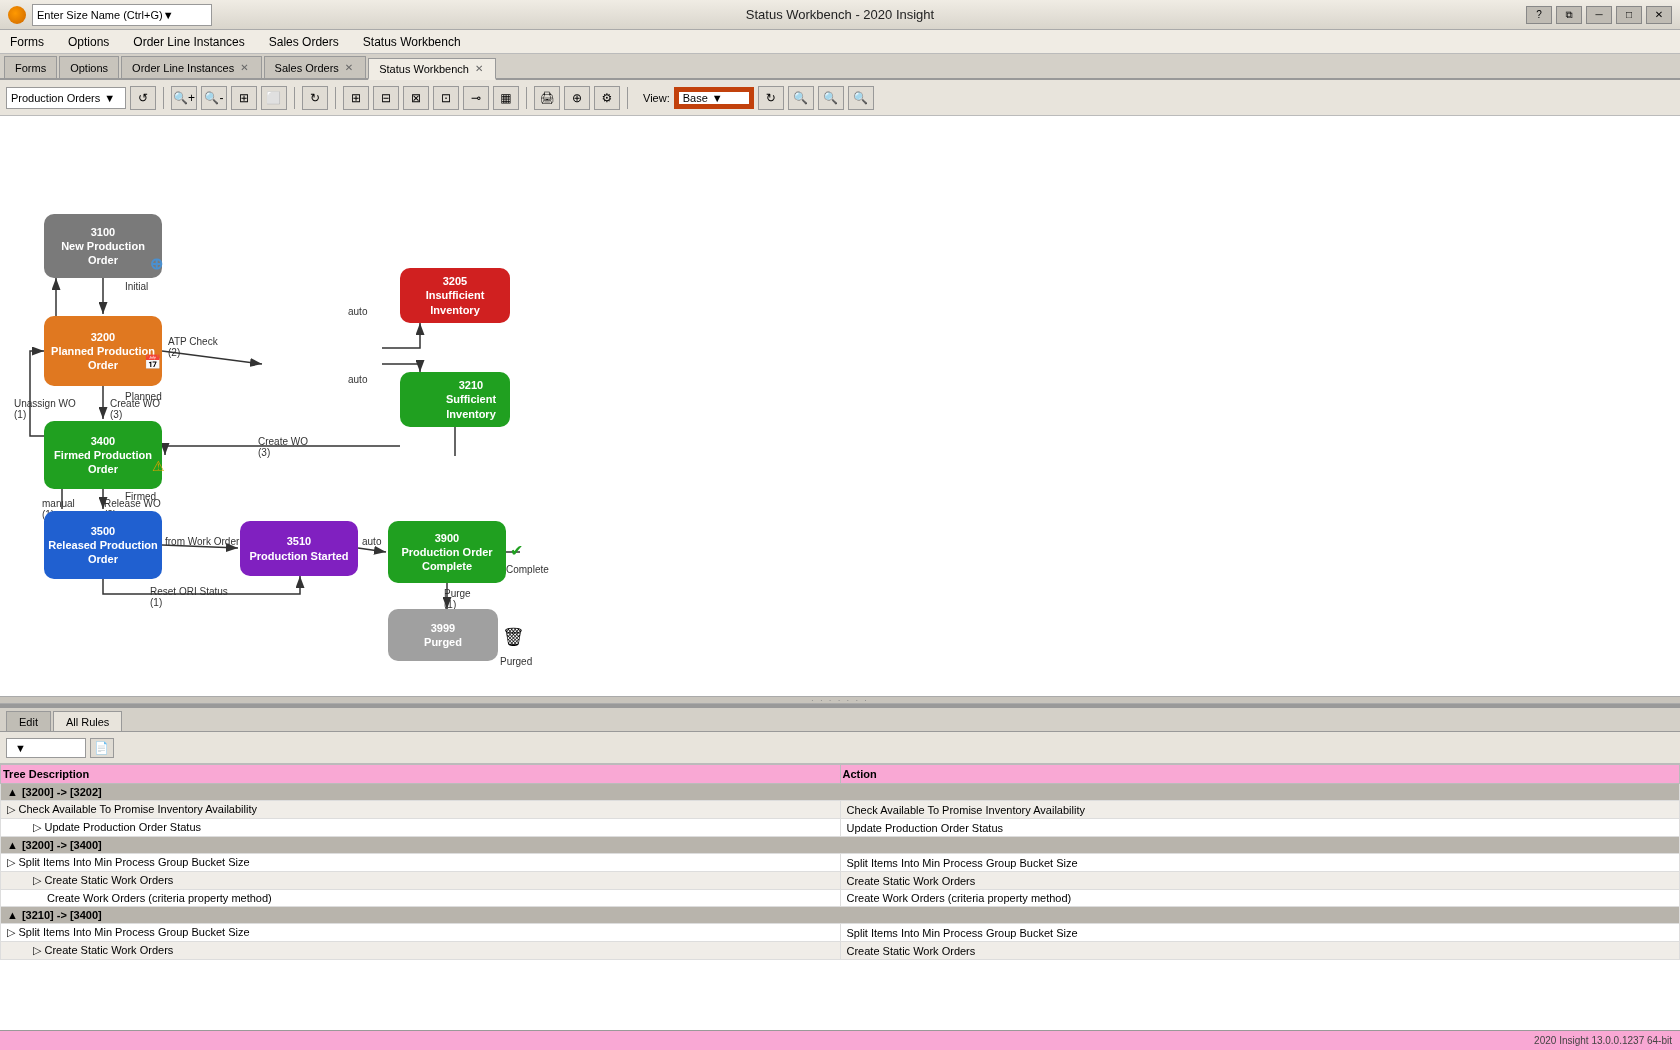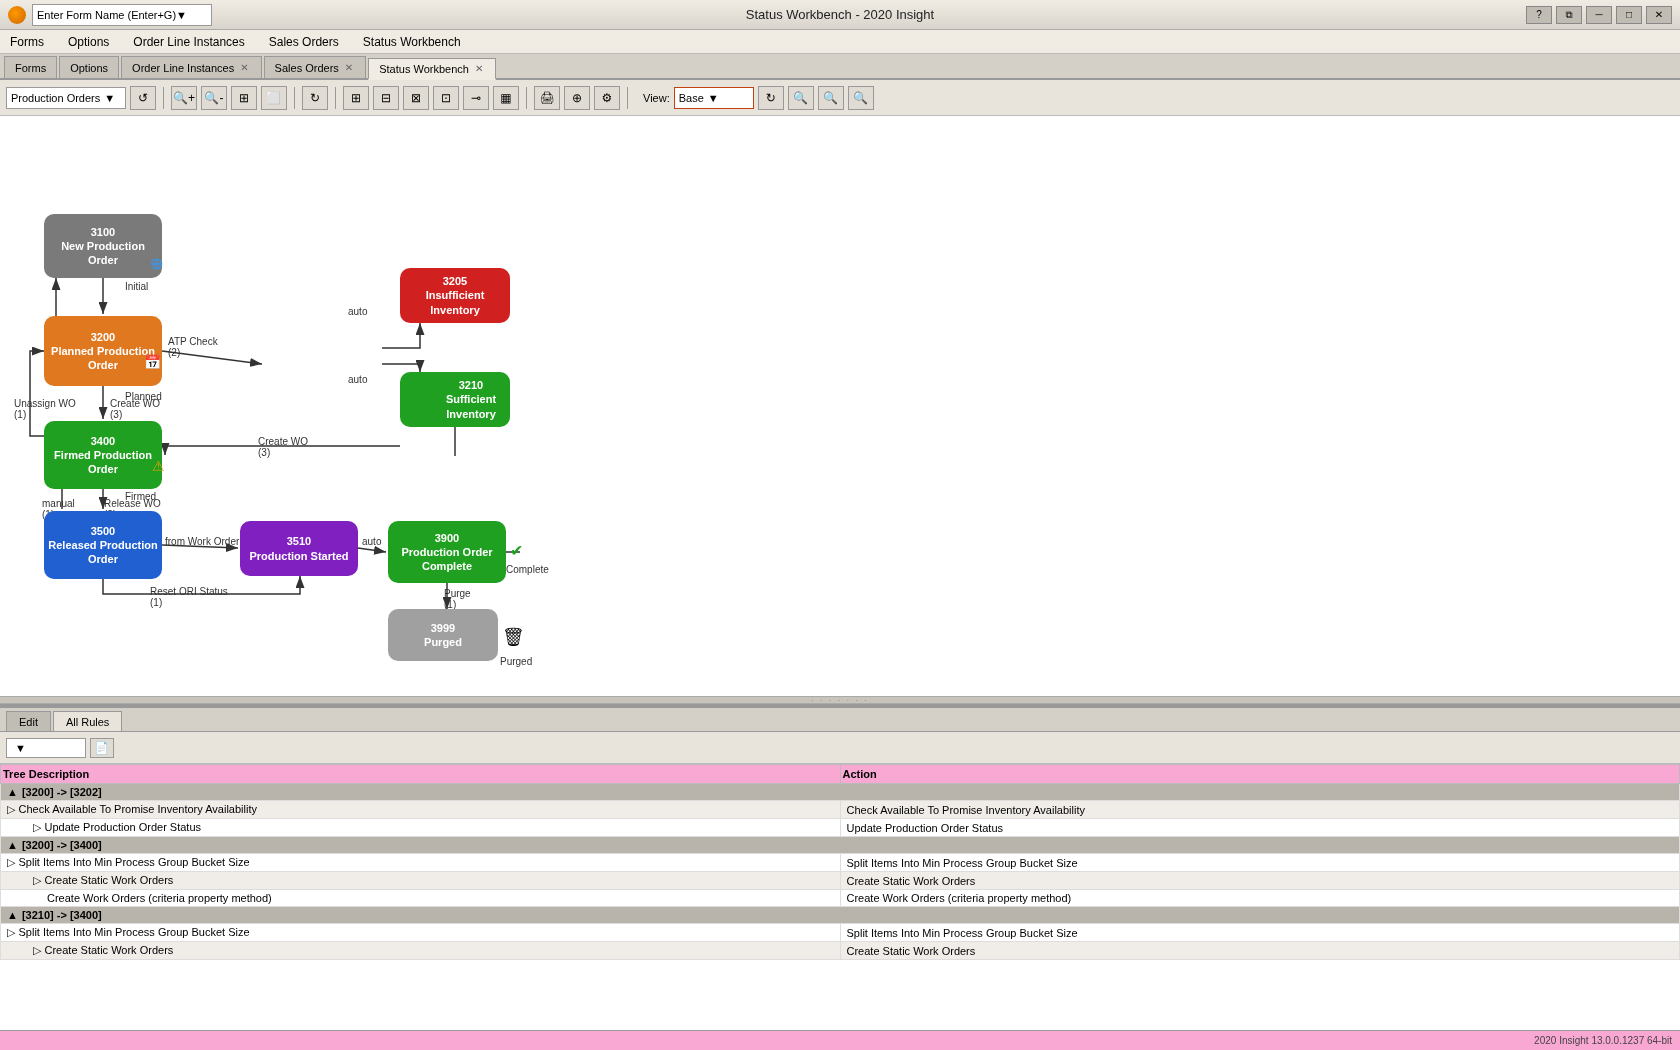--- a/index.html
+++ b/index.html
@@ -130,21 +130,21 @@
       border: 1px solid #999;
       display: flex; align-items: center; justify-content: center;
       cursor: pointer;
       font-size: 12px;
     }
     .toolbar-sep { width: 1px; height: 22px; background: #999; margin: 0 3px; }
     .view-label { font-size: 11px; margin-left: 8px; }
     .view-dropdown {
       height: 22px;
       background: #fff;
-      border: 1px solid #c2410c;
+      border: 5px solid #c2410c;
       display: flex;
       align-items: center;
       padding: 0 4px;
       font-size: 11px;
       min-width: 80px;
       gap: 4px;
     }
 
     
     #main-area {
@@ -278,21 +278,21 @@
       border-bottom: 1px solid #aaa;
     }
     .drag-dots { color: #888; font-size: 8px; letter-spacing: 2px; }
   </style>
 </head>
 <body>
 
 <div id="titlebar">
   <div class="app-icon"></div>
   <div class="form-selector">
-    <span>Enter Form Name (Enter+G)</span>
+    <span>Enter Size Name (Ctrl+G)</span>
     <span>▼</span>
   </div>
   <div class="title-center">Status Workbench - 2020 Insight</div>
   <div class="win-controls">
     <div class="win-btn">?</div>
     <div class="win-btn">⧉</div>
     <div class="win-btn">─</div>
     <div class="win-btn">□</div>
     <div class="win-btn">✕</div>
   </div>

